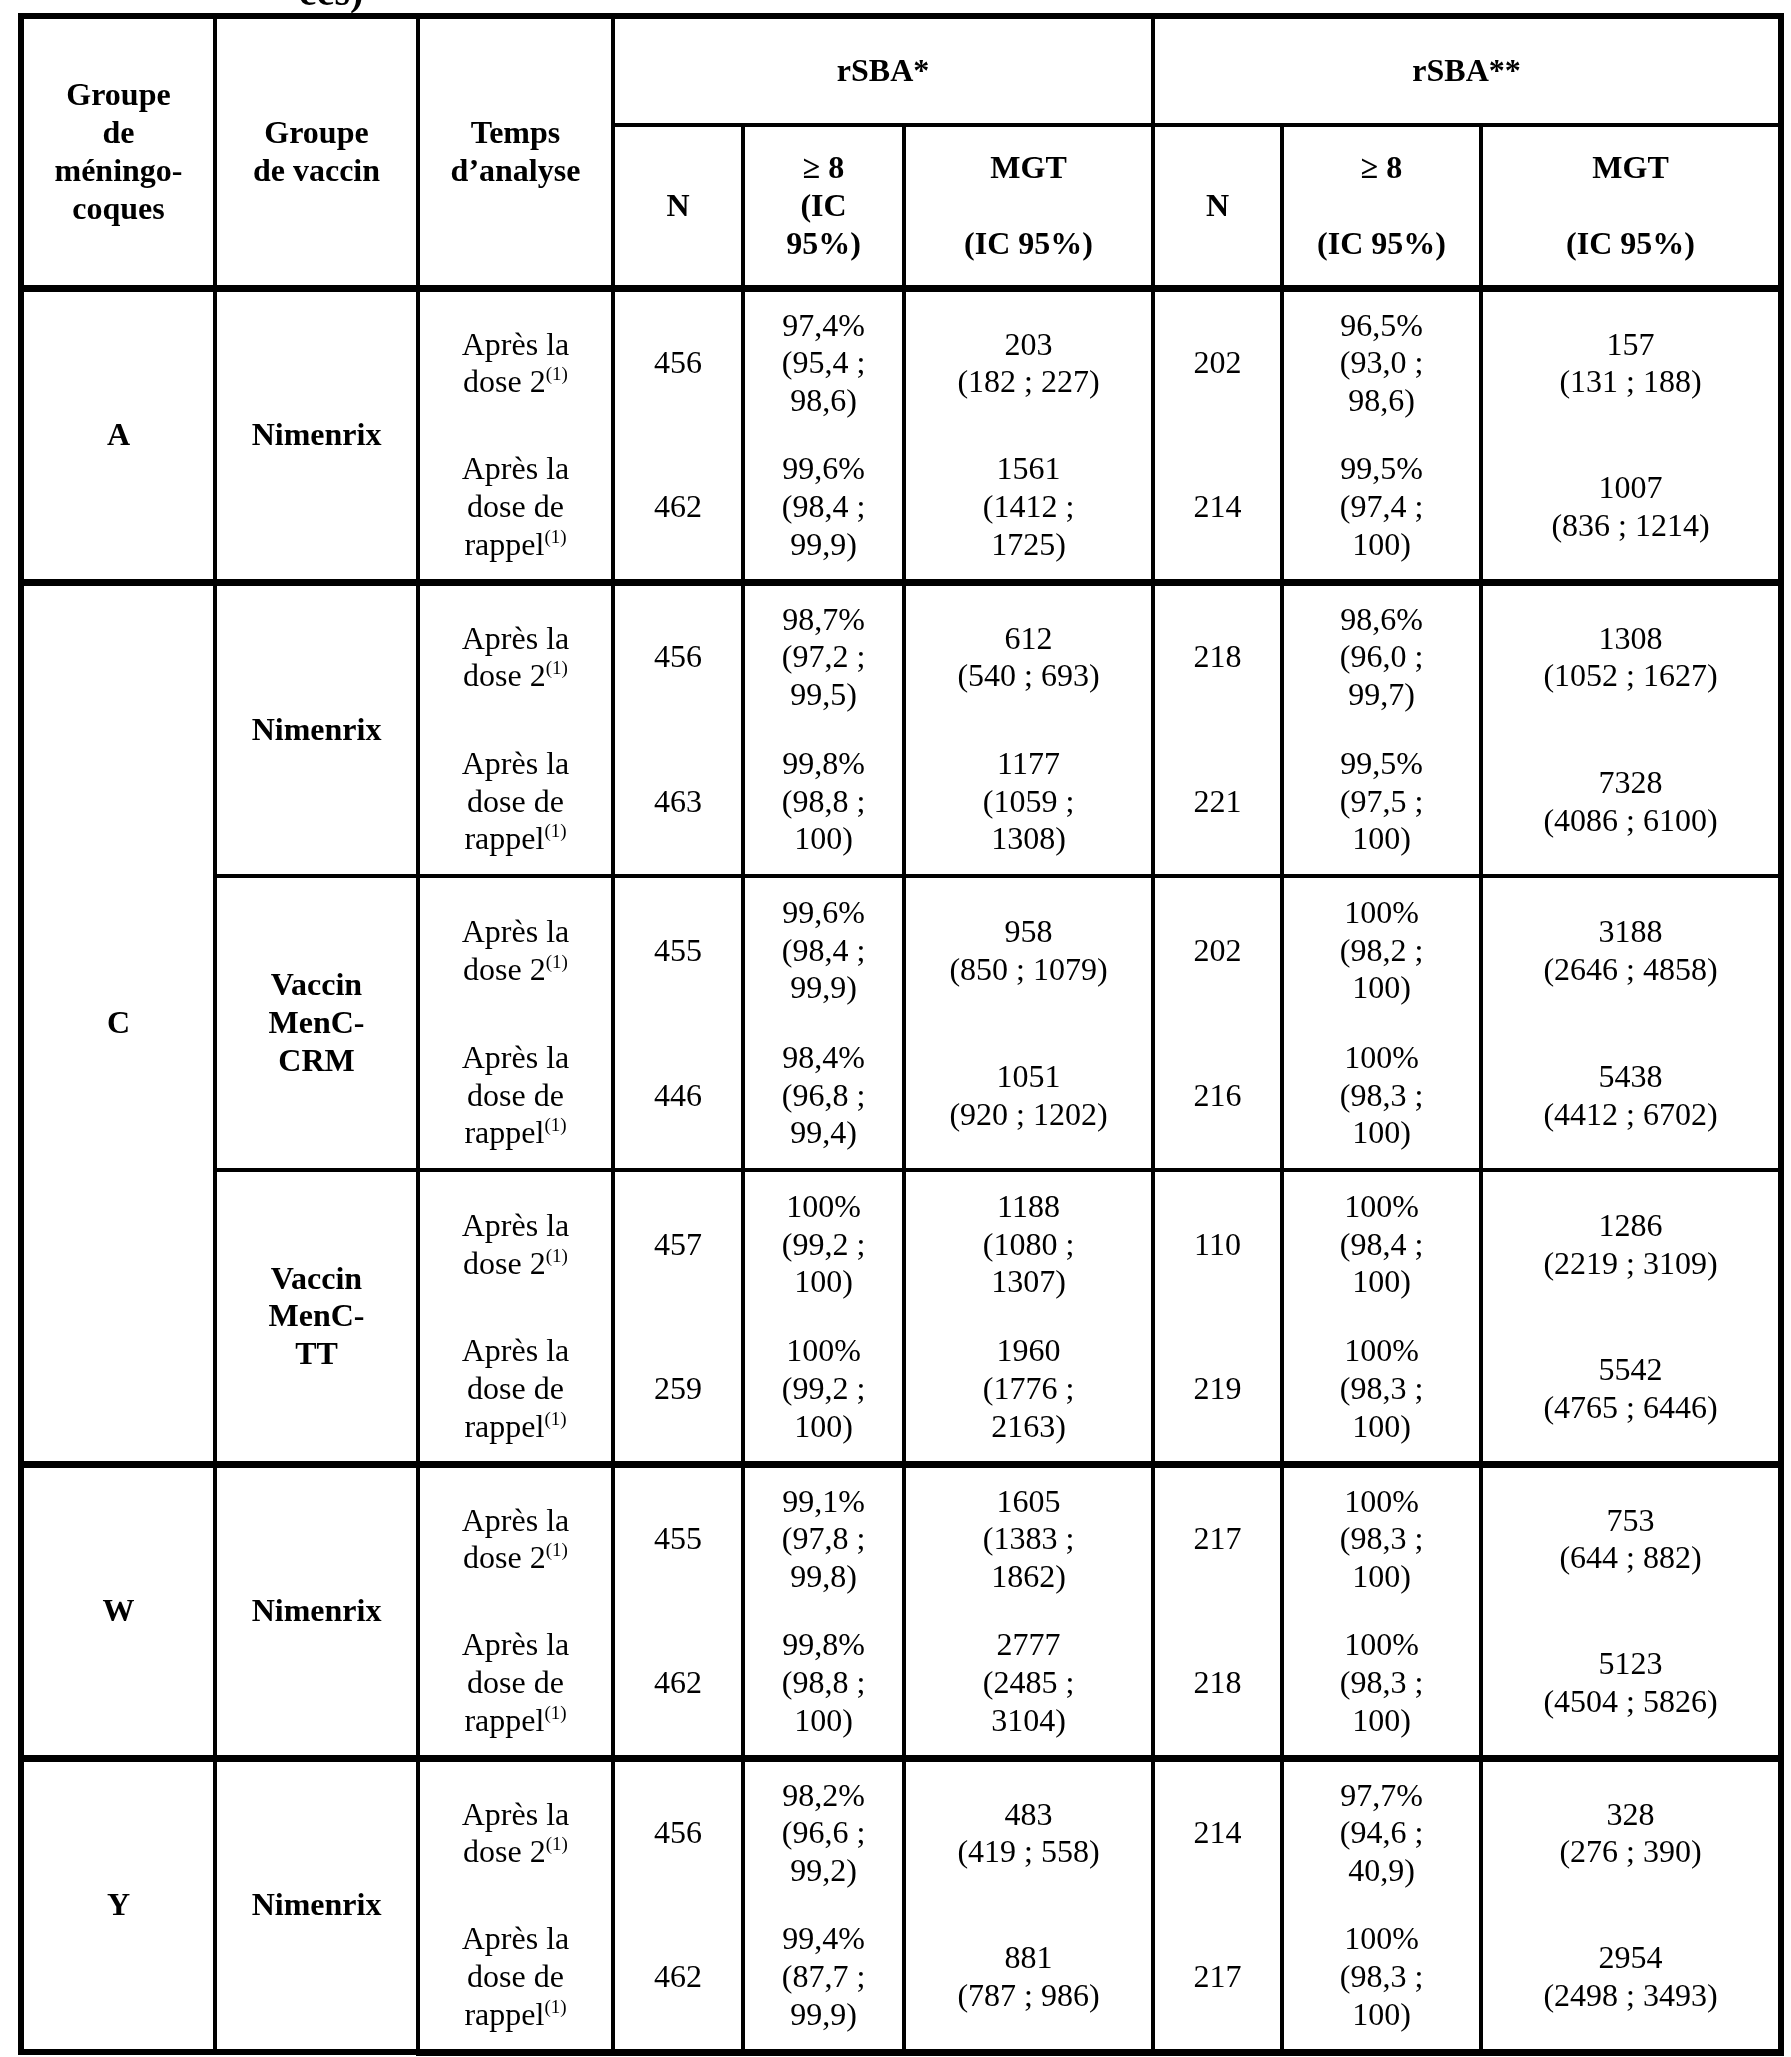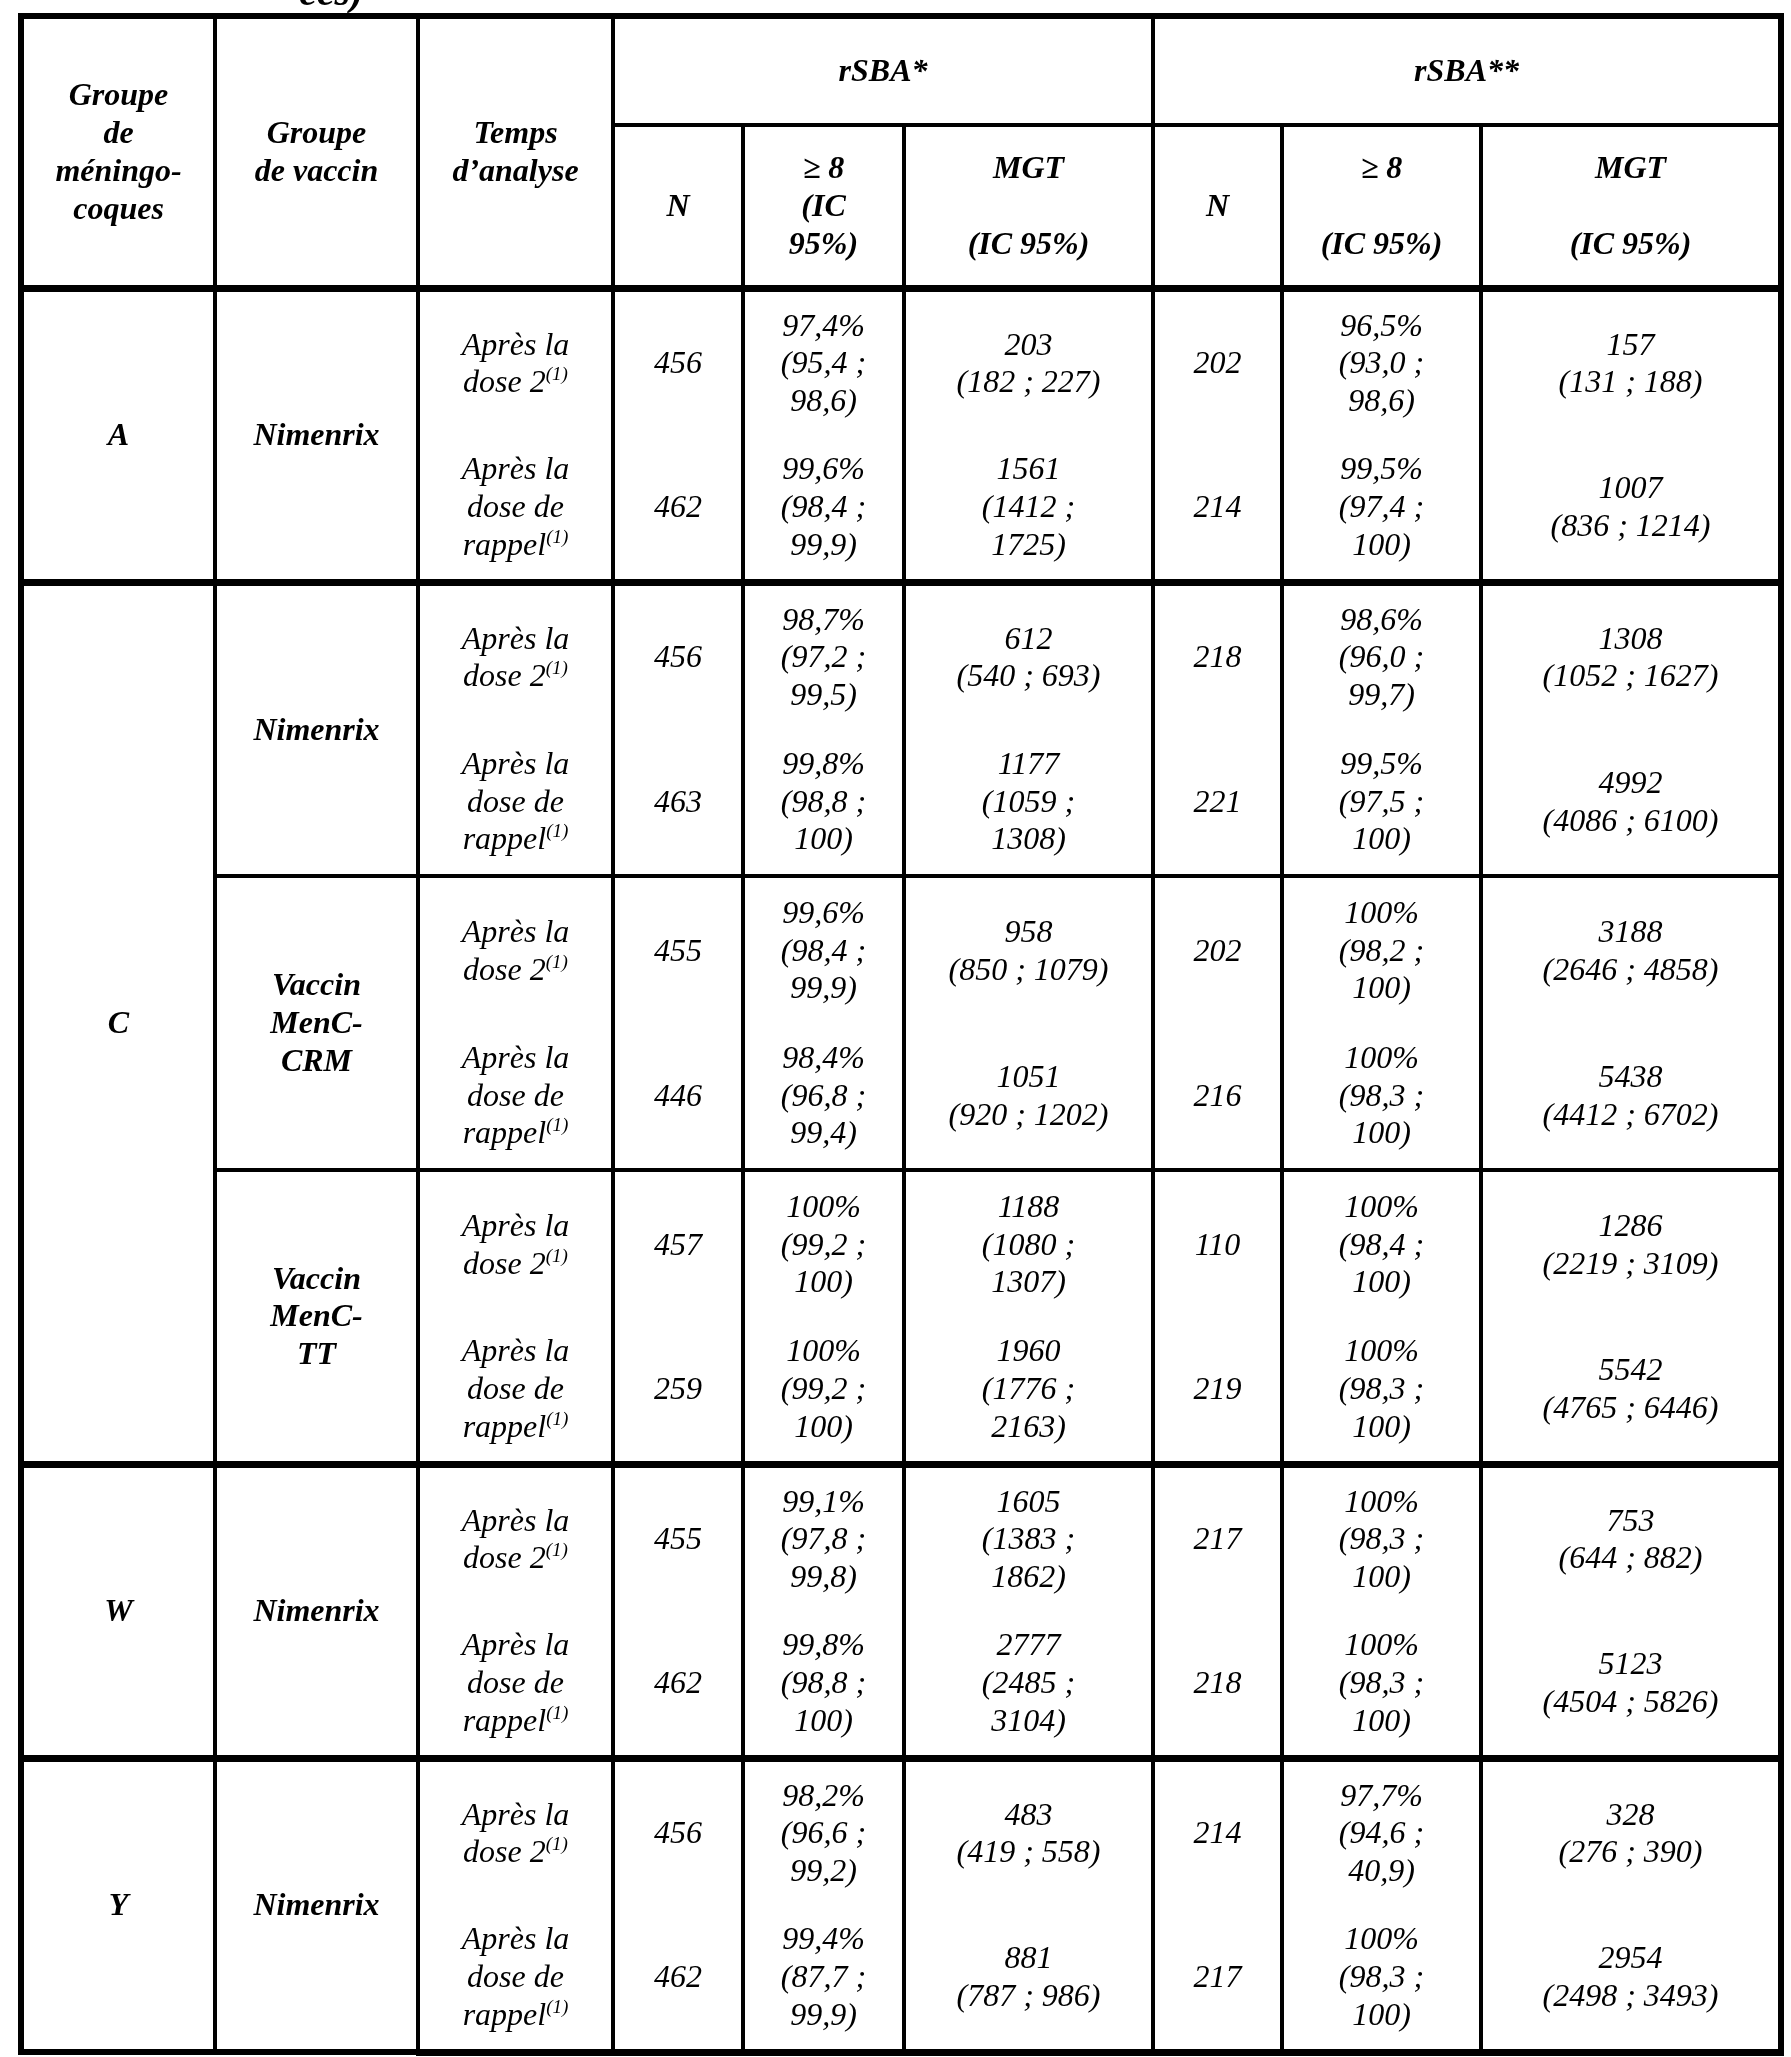--- a/index.html
+++ b/index.html
@@ -8,21 +8,20 @@
     background: #ffffff;
     width: 1791px;
   }
   body {
     font-family: "Liberation Serif", "DejaVu Serif", serif;
     color: #000;
   }
   .page {
     position: relative;
     width: 1460px;
-    font-style: italic;
   }
   .clip-strip {
     position: relative;
     height: 13px;
     overflow: hidden;
   }
   .clip-strip .frag {
     position: absolute;
     top: -32px;
     left: 299px;
@@ -182,21 +181,21 @@
         <td class="splitless">99,8%
 (98,8 ;
 100)</td>
         <td class="splitless">1177
 (1059 ;
 1308)</td>
         <td class="splitless">221</td>
         <td class="splitless">99,5%
 (97,5 ;
 100)</td>
-        <td class="splitless">4992
+        <td class="splitless">7328
 (4086 ; 6100)</td>
       </tr>
       <tr class="half-top">
         <td rowspan="2" class="vaccine-cell">Vaccin
 MenC-
 CRM</td>
         <td class="splitless time-cell"><span>Après la
 dose 2</span><sup class="fnote">(1)</sup></td>
         <td class="splitless">455</td>
         <td class="splitless">99,6%

